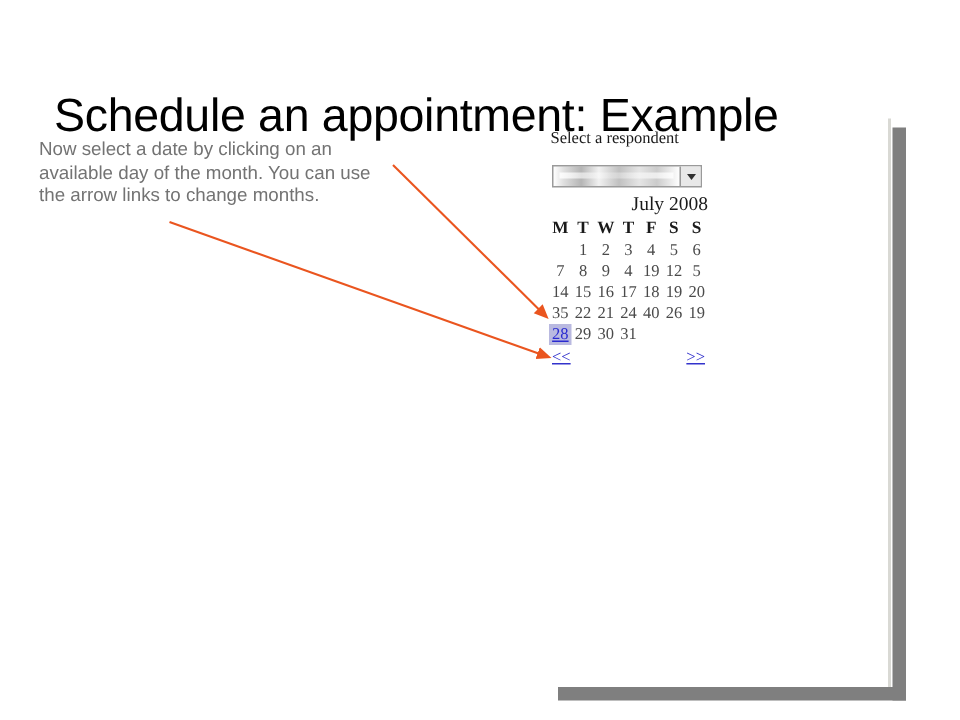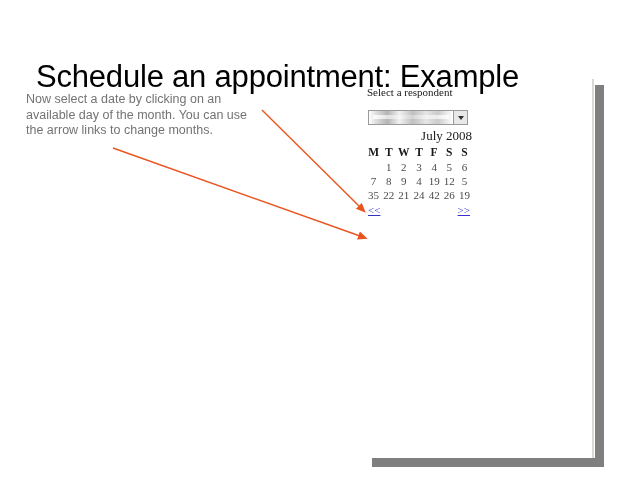--- a/index.html
+++ b/index.html
@@ -268,27 +268,45 @@
         <tr>
           <td>7</td>
           <td>8</td>
           <td>9</td>
           <td>4</td>
           <td>19</td>
           <td>12</td>
           <td>5</td>
         </tr>
         <tr>
+          <td>14</td>
+          <td>15</td>
+          <td>16</td>
+          <td>17</td>
+          <td>18</td>
+          <td>19</td>
+          <td>20</td>
+        </tr>
+        <tr>
           <td>35</td>
           <td>22</td>
           <td>21</td>
           <td>24</td>
-          <td>42</td>
+          <td>40</td>
           <td>26</td>
           <td>19</td>
+        </tr>
+        <tr>
+          <td class="selected"><a href="#">28</a></td>
+          <td>29</td>
+          <td>30</td>
+          <td>31</td>
+          <td class="empty"></td>
+          <td class="empty"></td>
+          <td class="empty"></td>
         </tr>
       </tbody>
     </table>
     <div id="cal-nav">
       <a id="cal-prev" href="#">&lt;&lt;</a>
       <a id="cal-next" href="#">&gt;&gt;</a>
     </div>
   </div>
 
   <svg id="arrow-layer" width="640" height="480" viewBox="0 0 640 480">

